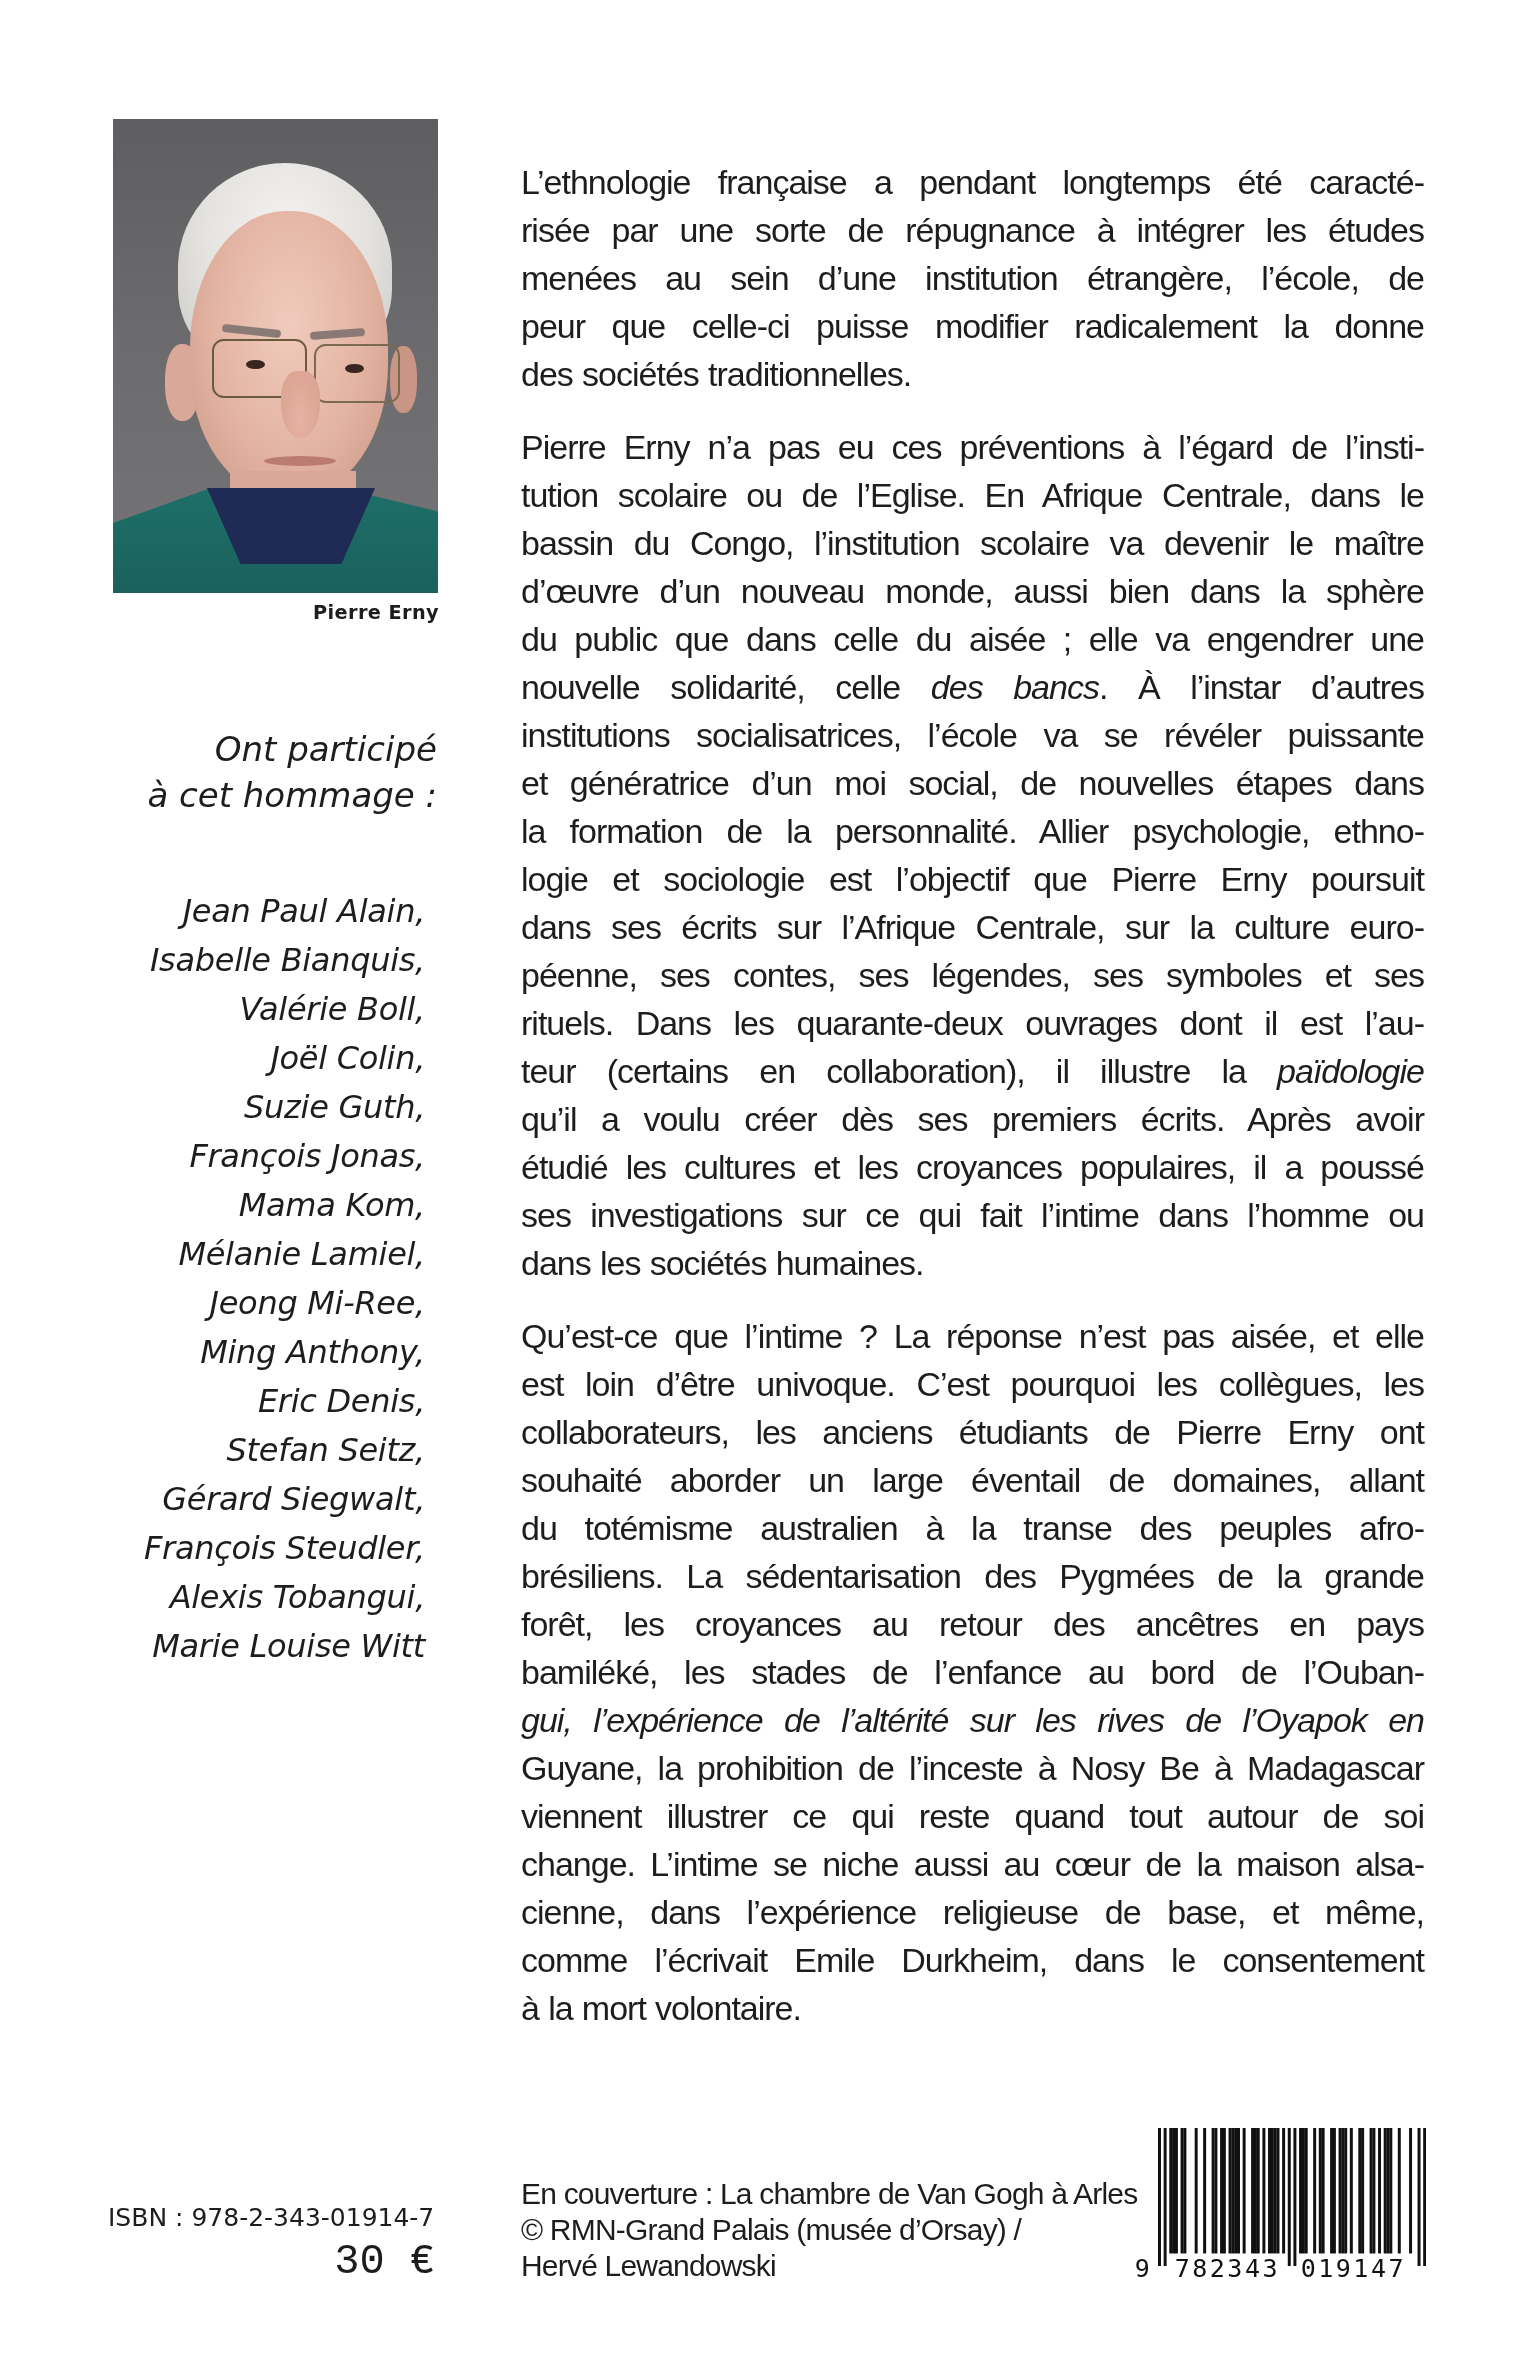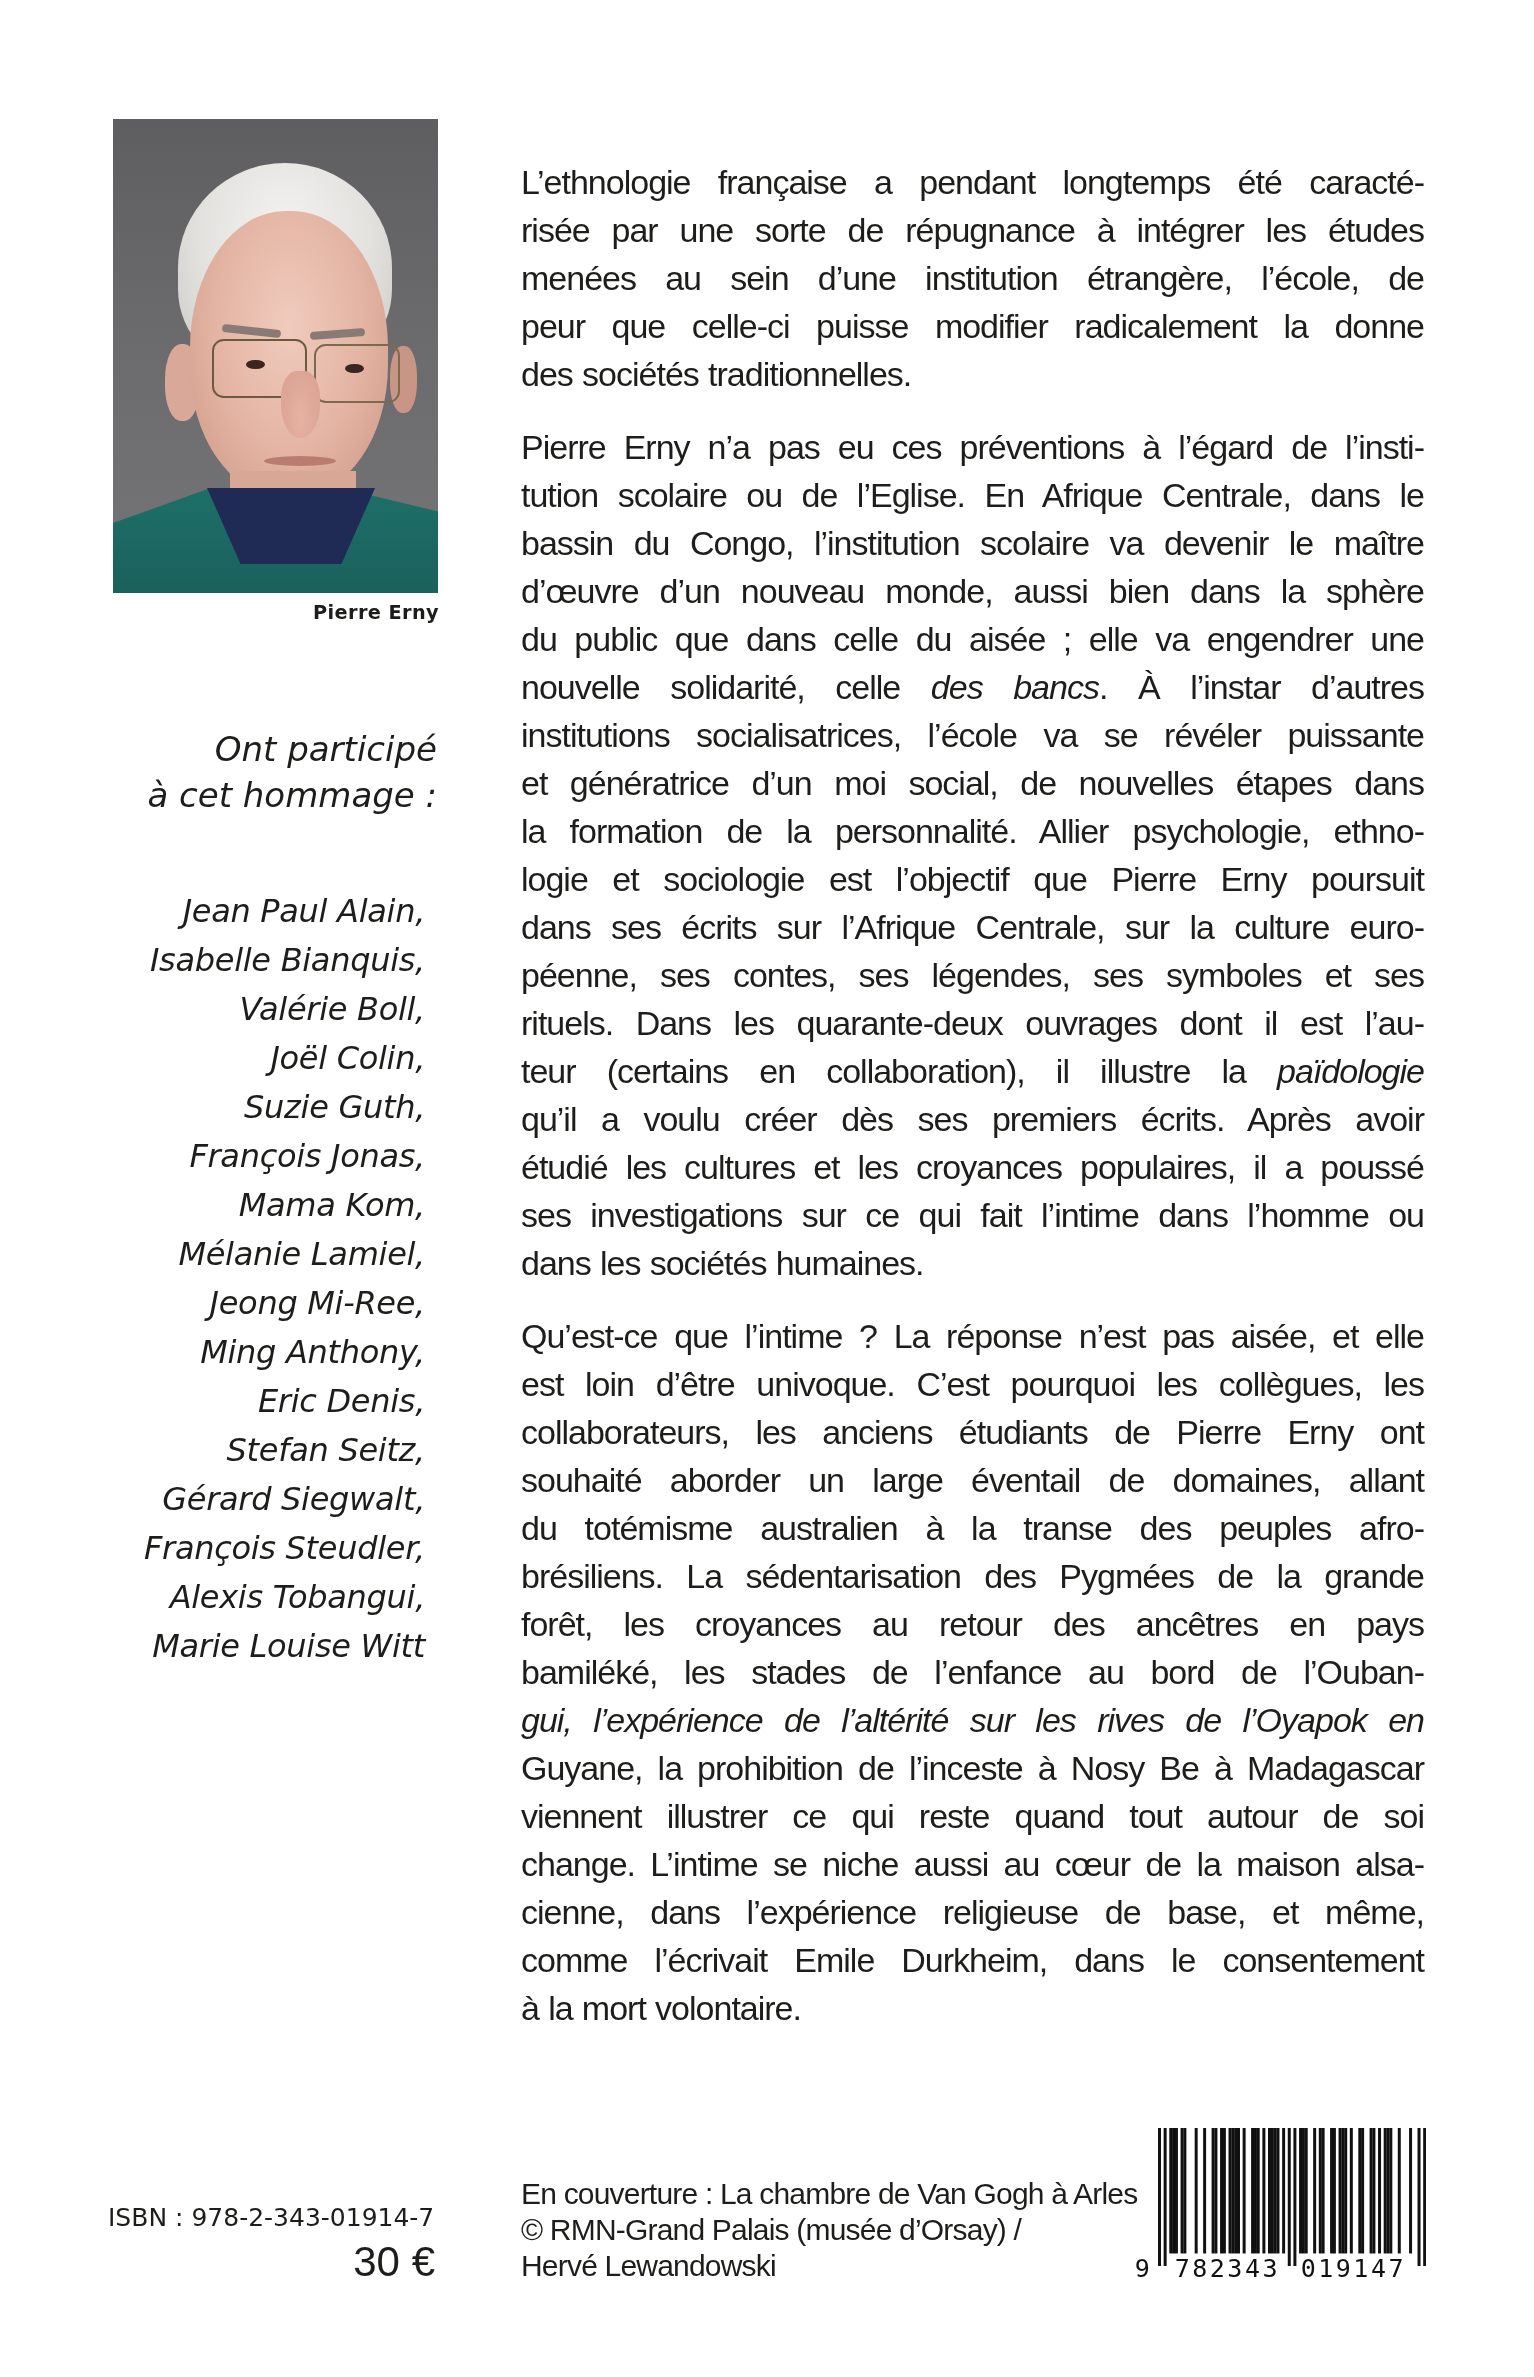--- a/index.html
+++ b/index.html
@@ -48,21 +48,21 @@
   
   #body-text { left: 521px; top: 130px; width: 903px; margin-top: 28px; }
   #body-text p { margin: 0 0 25px 0; font-family: "Liberation Sans", sans-serif; font-size: 34px; line-height: 48px;
     text-align: justify; color: #1d1d1b; letter-spacing: -1px; word-spacing: 0.8px; }
   #body-text .line { display: block; text-align: justify; text-align-last: justify; white-space: nowrap; overflow: visible; }
   #body-text .line.last { text-align-last: left; }
   #body-text em { font-style: italic; }
 
   
   #isbn { left: 108px; top: 2203px; font-family: "DejaVu Sans", sans-serif; font-size: 25px; letter-spacing: 0px; white-space: nowrap; color:#1d1d1b; }
-  #price { right: calc(1534px - 435px); top: 2238px; font-family: Liberation Sans, sans-serif; font-size: 42px; white-space: nowrap; color:#1d1d1b; }
+  #price { right: calc(1534px - 435px); top: 2238px; font-family: Liberation Mono, monospace; font-size: 42px; white-space: nowrap; color:#1d1d1b; }
   #cover-credit { left: 521px; top: 2176px; font-family: "Liberation Sans", sans-serif; font-size: 30px; line-height: 36px; letter-spacing: -0.8px; color:#1d1d1b; }
   #cover-credit div { white-space: nowrap; }
 
   #barcode { left: 1158px; top: 2128px; width: 268px; height: 155px; }
   #barcode-bars { position: absolute; left: 0; top: 0; width: 268px; height: 138px; }
   #barcode-digits { position: absolute; left: 0; top: 126px; width: 268px; font-family: "DejaVu Sans Mono", monospace; font-size: 25px; color:#111; white-space: nowrap; }
   #barcode-digits span { position: absolute; top: 0; background: #fff; padding: 0 1.7px; }
 </style>
 </head>
 <body>

